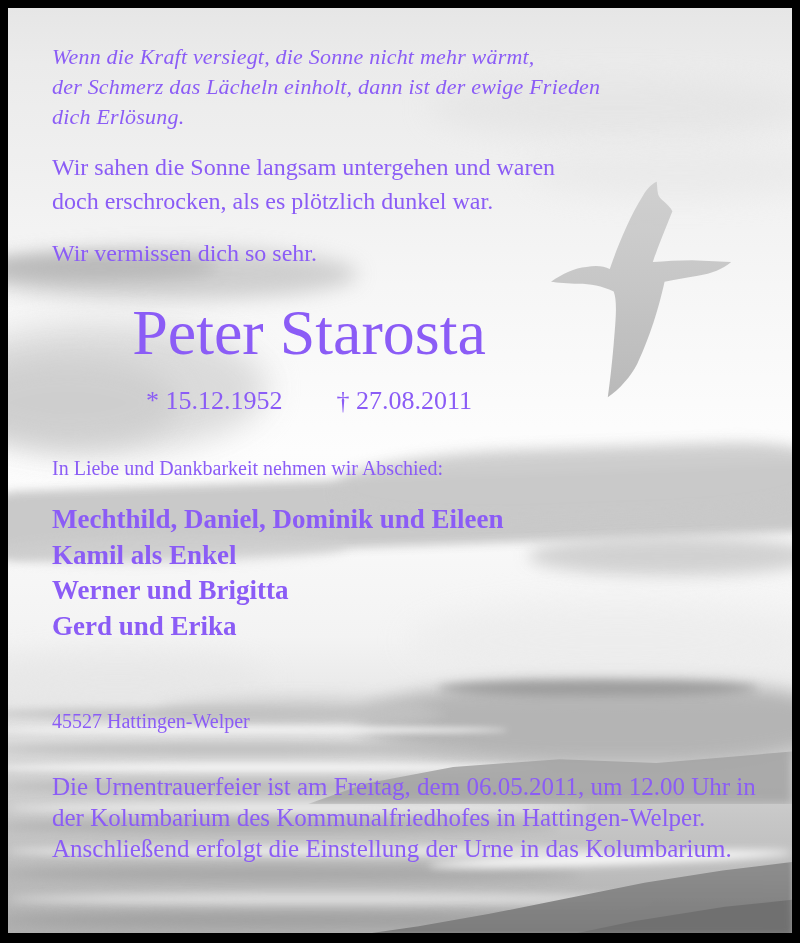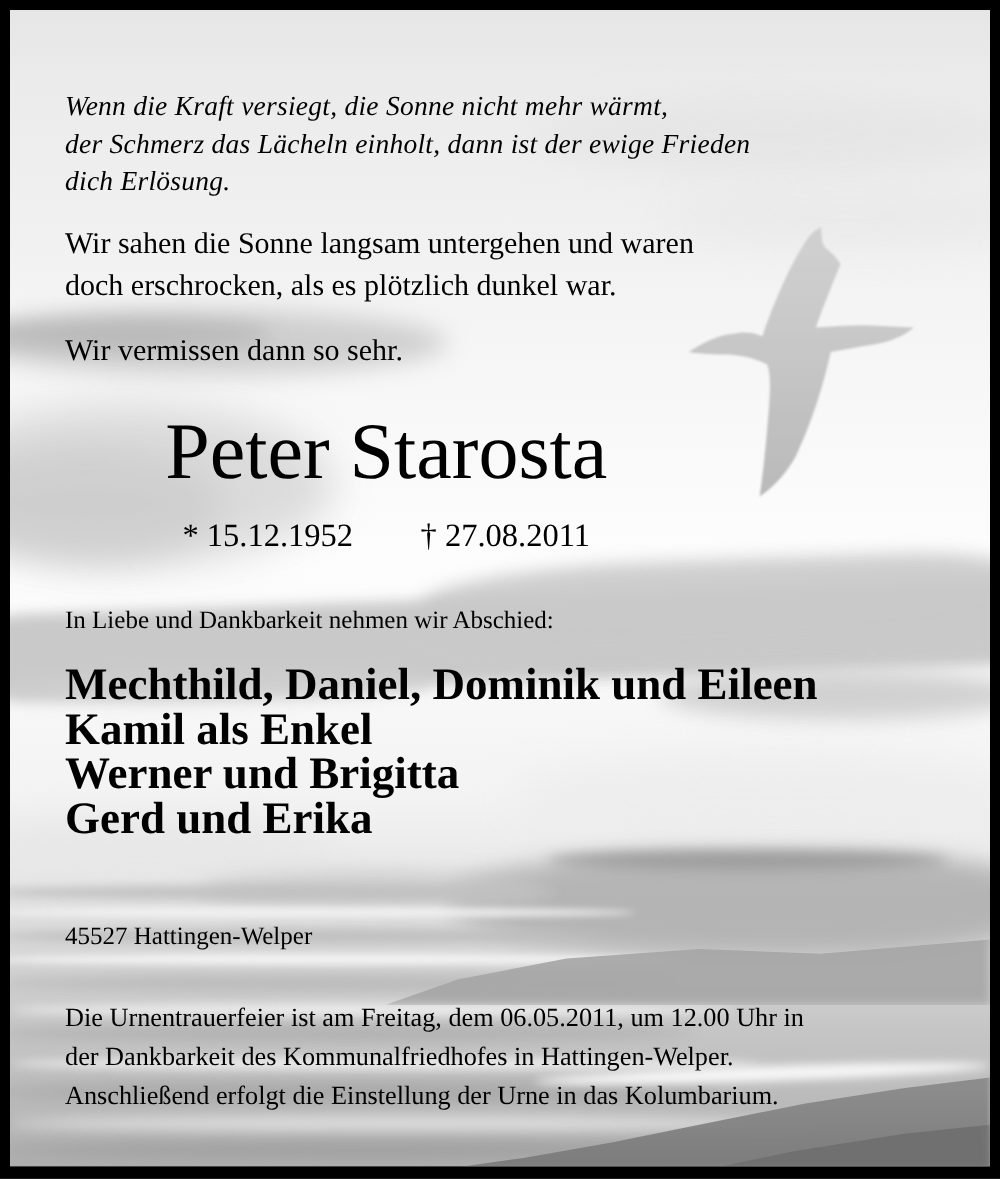--- a/index.html
+++ b/index.html
@@ -50,32 +50,32 @@
   .s11{left:-10px;top:905px;width:600px;height:14px;background:#9b9b9b;border-radius:50%;filter:blur(6px);opacity:.8;}
   .ridge1{left:300px;top:732px;width:484px;height:64px;background:#a6a6a6;filter:blur(4px);opacity:.9;
     clip-path:polygon(0 100%,12% 68%,30% 42%,52% 30%,72% 36%,100% 18%,100% 100%);}
   .ridgehl{left:420px;top:845px;width:364px;height:12px;background:#ffffff;border-radius:50%;filter:blur(4px);opacity:.9;transform:rotate(-2deg);}
   .ridge2{left:350px;top:840px;width:434px;height:87px;background:linear-gradient(180deg,#8e8e8e,#7a7a7a);filter:blur(2px);opacity:.95;
     clip-path:polygon(0 100%,14% 90%,30% 76%,48% 58%,66% 40%,84% 26%,100% 16%,100% 100%);}
   .ridge2b{left:560px;top:880px;width:224px;height:47px;background:#6e6e6e;filter:blur(4px);opacity:.85;
     clip-path:polygon(0 100%,30% 70%,70% 40%,100% 25%,100% 100%);}
   .gull{position:absolute;left:537px;top:164px;width:200px;height:235px;}
   
-  .content{position:absolute;inset:0;color:#000000;margin-top:28px;}
+  .content{position:absolute;inset:0;color:#8b5cf6;}
   .content > div{position:absolute;}
   .line{white-space:nowrap;}
   .epigraph{left:44px;top:34px;font-style:italic;font-size:22px;line-height:30px;letter-spacing:.2px;}
   .intro{left:44px;top:142px;font-size:24px;line-height:34px;}
   .miss{left:44px;top:232px;font-size:24px;}
   .name{left:36px;top:290px;width:530px;text-align:center;font-size:64px;font-weight:normal;line-height:1.1;}
   .dates{left:36px;top:378px;width:530px;display:flex;justify-content:center;gap:54px;font-size:26px;}
   .farewell{left:44px;top:449px;font-size:20px;}
-  .mourners{left:44px;top:494px;font-size:36px;font-weight:bold;line-height:35.5px;font-family:Liberation Serif, serif;}
+  .mourners{left:44px;top:494px;font-size:27px;font-weight:bold;line-height:35.5px;font-family:Liberation Serif, serif;}
   .location{left:44px;top:702px;font-size:20px;}
-  .ceremony{left:44px;top:763px;font-size:21px;line-height:31px;}
+  .ceremony{left:44px;top:763px;font-size:25px;line-height:31px;}
 </style>
 </head>
 <body>
 
 <div class="page">
   <div class="inner">
 
     <div class="bg">
       <div class="base"></div>
       <div class="c1"></div>
@@ -148,21 +148,21 @@
         <div class="line">Wenn die Kraft versiegt, die Sonne nicht mehr wärmt,</div>
         <div class="line">der Schmerz das Lächeln einholt, dann ist der ewige Frieden</div>
         <div class="line">dich Erlösung.</div>
       </div>
 
       <div class="intro">
         <div class="line">Wir sahen die Sonne langsam untergehen und waren</div>
         <div class="line">doch erschrocken, als es plötzlich dunkel war.</div>
       </div>
 
-      <div class="miss line">Wir vermissen dann so sehr.</div>
+      <div class="miss line">Wir vermissen dich so sehr.</div>
 
       <div class="name line">Peter Starosta</div>
 
       <div class="dates">
         <span class="line">* 15.12.1952</span>
         <span class="line">† 27.08.2011</span>
       </div>
 
       <div class="farewell line">In Liebe und Dankbarkeit nehmen wir Abschied:</div>
 
@@ -170,19 +170,19 @@
         <div class="line">Mechthild, Daniel, Dominik und Eileen</div>
         <div class="line">Kamil als Enkel</div>
         <div class="line">Werner und Brigitta</div>
         <div class="line">Gerd und Erika</div>
       </div>
 
       <div class="location line">45527 Hattingen-Welper</div>
 
       <div class="ceremony">
         <div class="line">Die Urnentrauerfeier ist am Freitag, dem 06.05.2011, um 12.00 Uhr in</div>
-        <div class="line">der Dankbarkeit des Kommunalfriedhofes in Hattingen-Welper.</div>
+        <div class="line">der Kolumbarium des Kommunalfriedhofes in Hattingen-Welper.</div>
         <div class="line">Anschließend erfolgt die Einstellung der Urne in das Kolumbarium.</div>
       </div>
 
     </div>
   </div>
 </div>
 
 </body></html>

